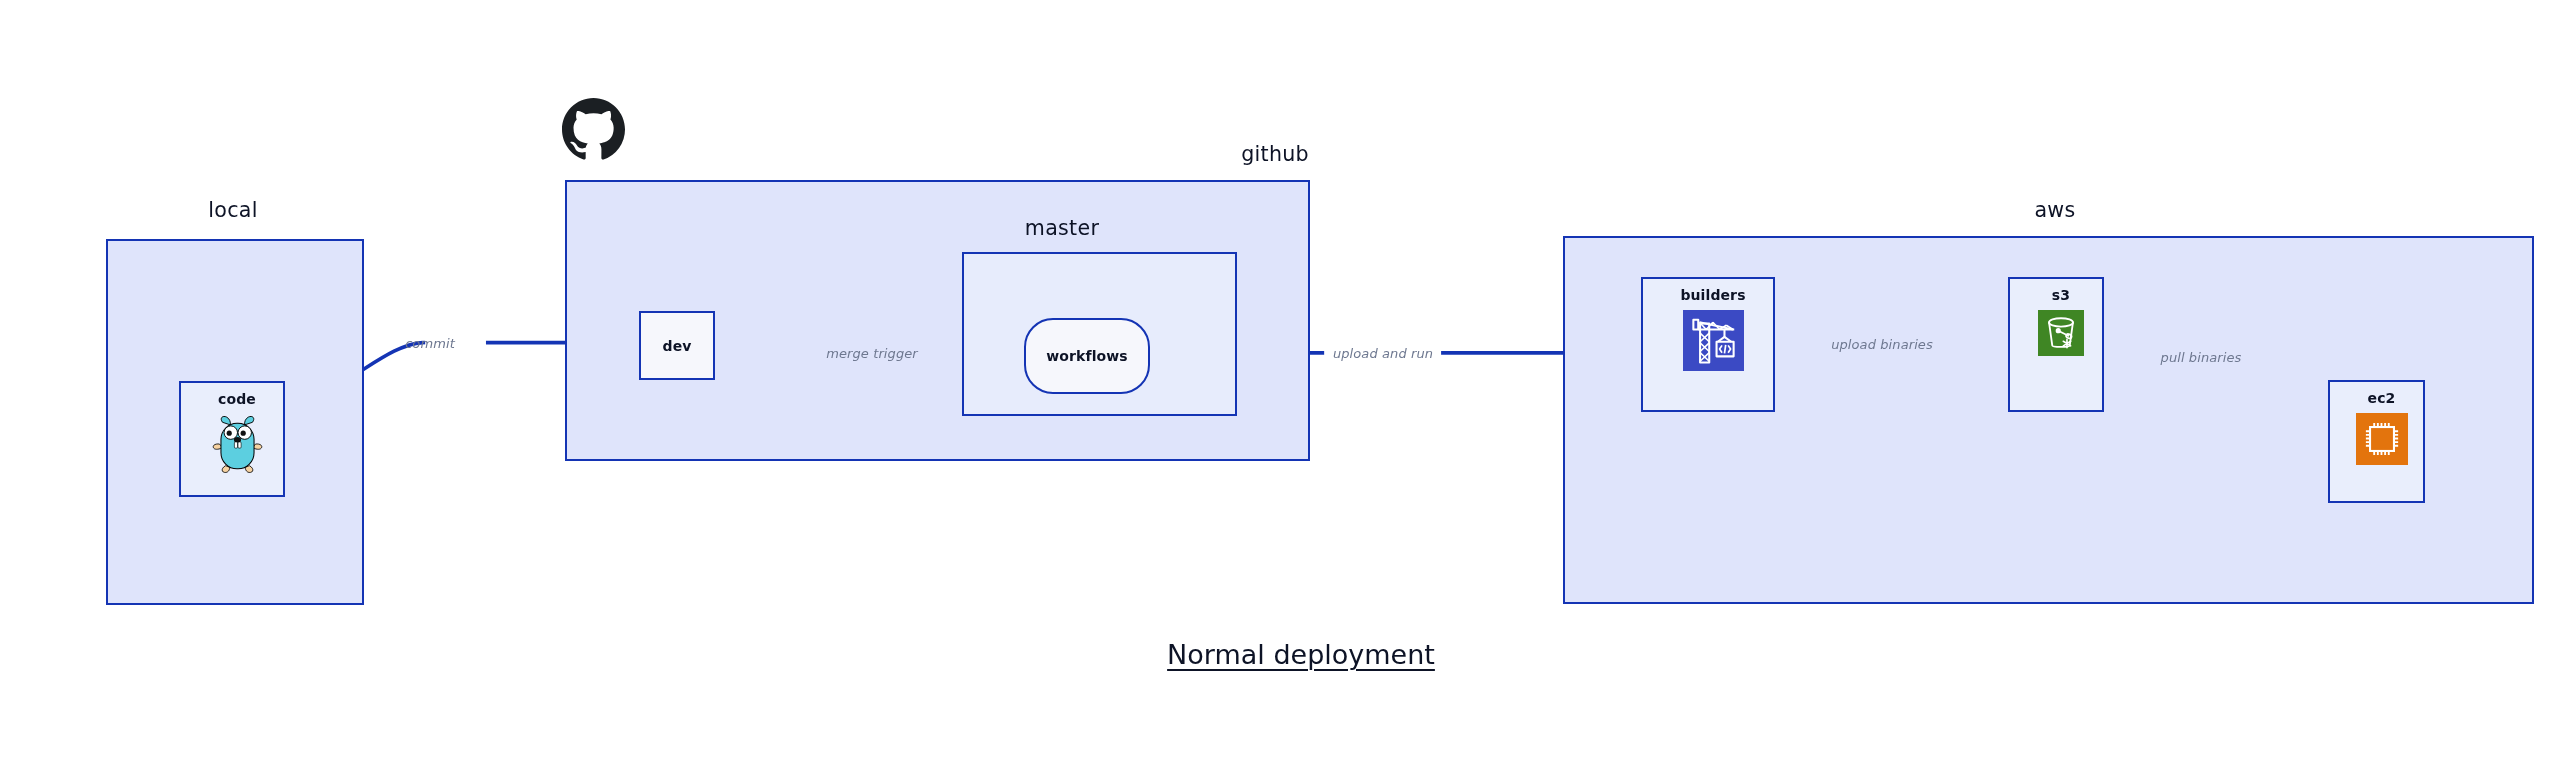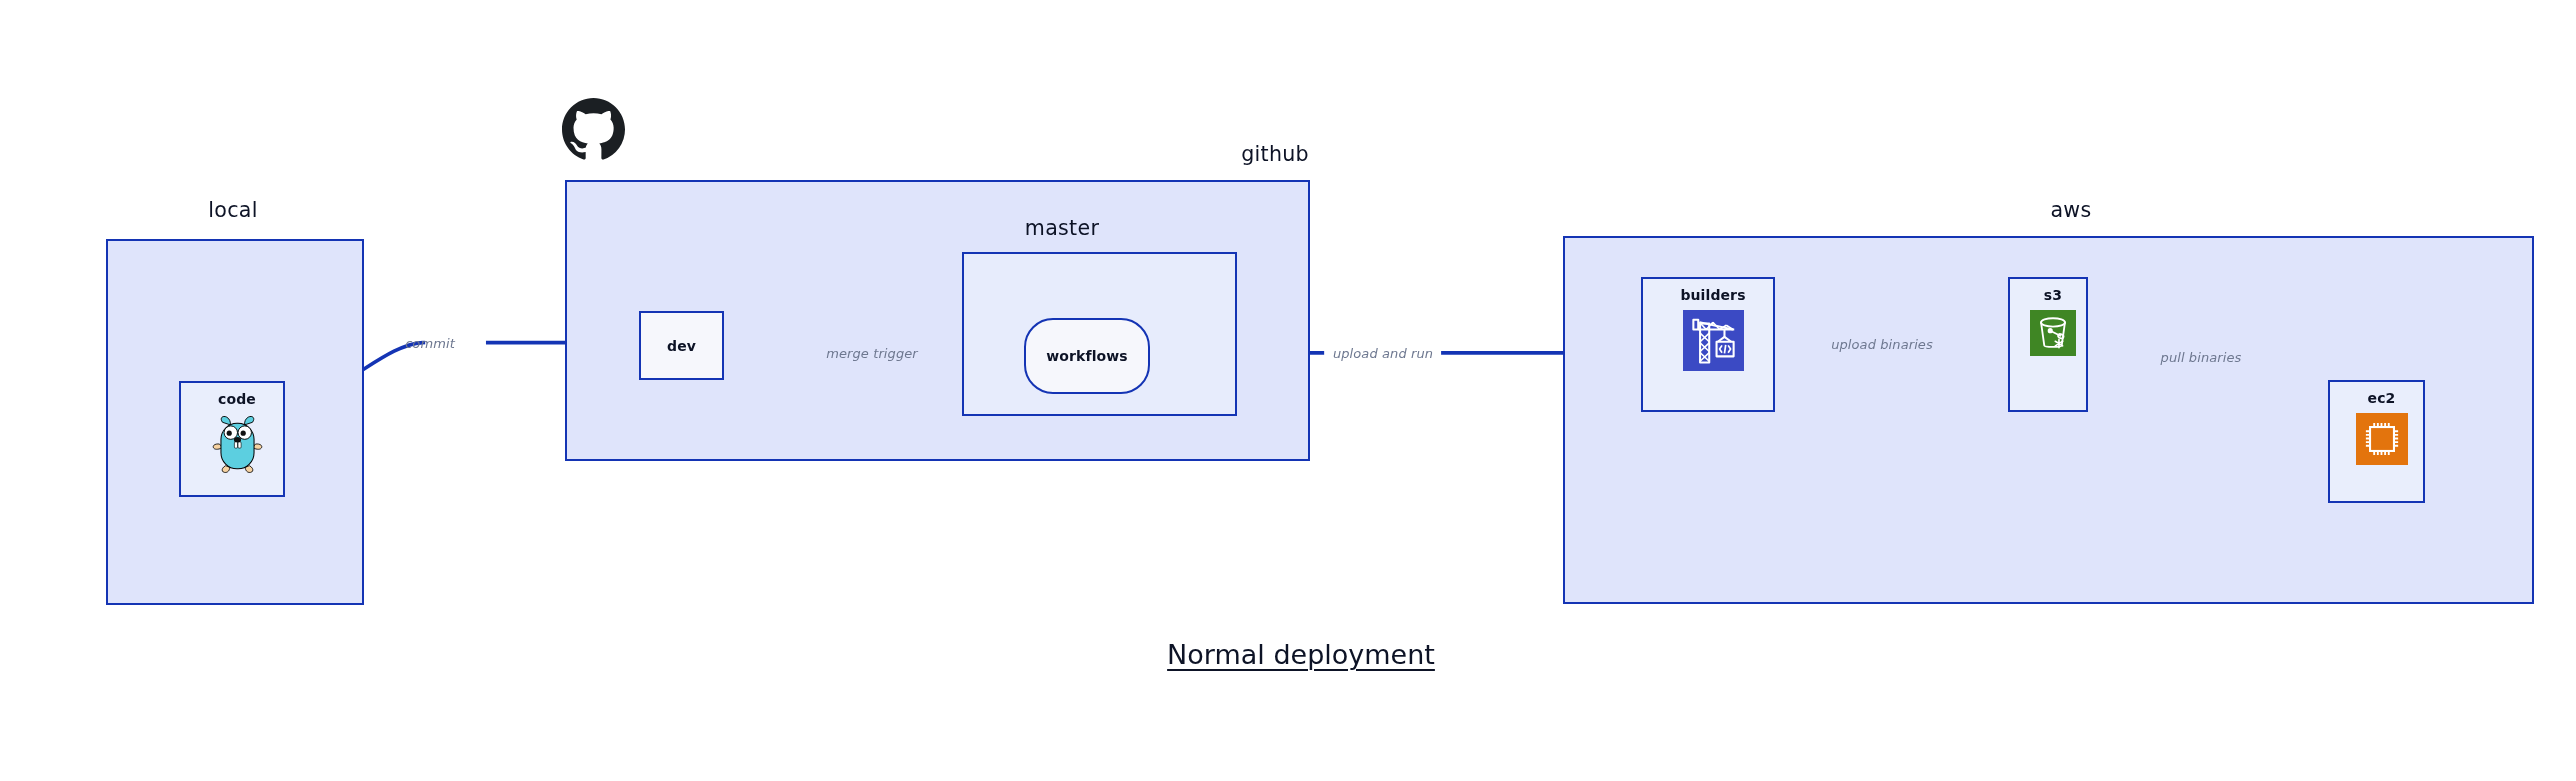--- a/index.html
+++ b/index.html
@@ -186,32 +186,32 @@
       0-.87.31-1.59.82-2.15-.08-.2-.36-1.02.08-2.12 0 0 .67-.21 2.2.82.64-.18 1.32-.27
       2-.27.68 0 1.36.09 2 .27 1.53-1.04 2.2-.82 2.2-.82.44 1.1.16 1.92.08 2.12.51.56.82 1.27.82
       2.15 0 3.07-1.87 3.75-3.65 3.95.29.25.54.73.54 1.48 0 1.07-.01 1.93-.01 2.2 0
       .21.15.46.55.38A8.01 8.01 0 0 0 16 8c0-4.42-3.58-8-8-8z"></path>
     </svg>
   </div>
 
   <div class="group-label right" style="left:1309px; top:142px;">github</div>
   <div class="container-box" style="left:565px; top:180px; width:745px; height:281px;"></div>
 
-  <div class="node plain" style="left:639px; top:311px; width:85px; height:69px;">
+  <div class="node plain" style="left:639px; top:311px; width:76px; height:69px;">
     <div class="node-label mid">dev</div>
   </div>
 
   <div class="group-label center" style="left:1062px; top:216px;">master</div>
   <div class="inner-container" style="left:962px; top:252px; width:275px; height:164px;"></div>
 
   <div class="node plain" style="left:1024px; top:318px; width:126px; height:76px;border-radius:29px;">
     <div class="node-label mid">workflows</div>
   </div>
 
-  <div class="group-label center" style="left:2055px; top:198px;margin-left:16px;">aws</div>
+  <div class="group-label center" style="left:2055px; top:198px;">aws</div>
   <div class="container-box" style="left:1563px; top:236px; width:971px; height:368px;"></div>
 
   <div class="node" style="left:1641px; top:277px; width:134px; height:135px;">
     <div class="node-label">builders</div>
     <div class="node-icon">
       <svg width="61" height="61" viewBox="0 0 100 100" xmlns="http://www.w3.org/2000/svg">
         <rect x="0" y="0" width="100" height="100" fill="#3b4ac4"></rect>
         <g fill="none" stroke="#ffffff" stroke-width="3.4" stroke-linejoin="round">
 
           <rect x="17" y="16" width="8" height="16"></rect>
@@ -230,21 +230,21 @@
           <path d="M57 52 L68 44 L79 52"></path>
 
           <rect x="55" y="52" width="28" height="24"></rect>
 
           <path d="M64 58 L60 64 L64 70 M74 58 L78 64 L74 70 M70 57 L68 71" stroke-width="2.8"></path>
         </g>
       </svg>
     </div>
   </div>
 
-  <div class="node" style="left:2008px; top:277px; width:80px; height:135px;">
+  <div class="node" style="left:2008px; top:277px; width:96px; height:135px;">
     <div class="node-label">s3</div>
     <div class="node-icon">
       <svg width="46" height="46" viewBox="0 0 100 100" xmlns="http://www.w3.org/2000/svg">
         <rect x="0" y="0" width="100" height="100" fill="#3f8624"></rect>
         <g fill="none" stroke="#ffffff" stroke-width="4" stroke-linejoin="round" stroke-linecap="round">
 
           <path d="M24 27 L31 77 C31 81 69 81 69 77 L76 27"></path>
 
           <ellipse cx="50" cy="27" rx="26" ry="9"></ellipse>
 

